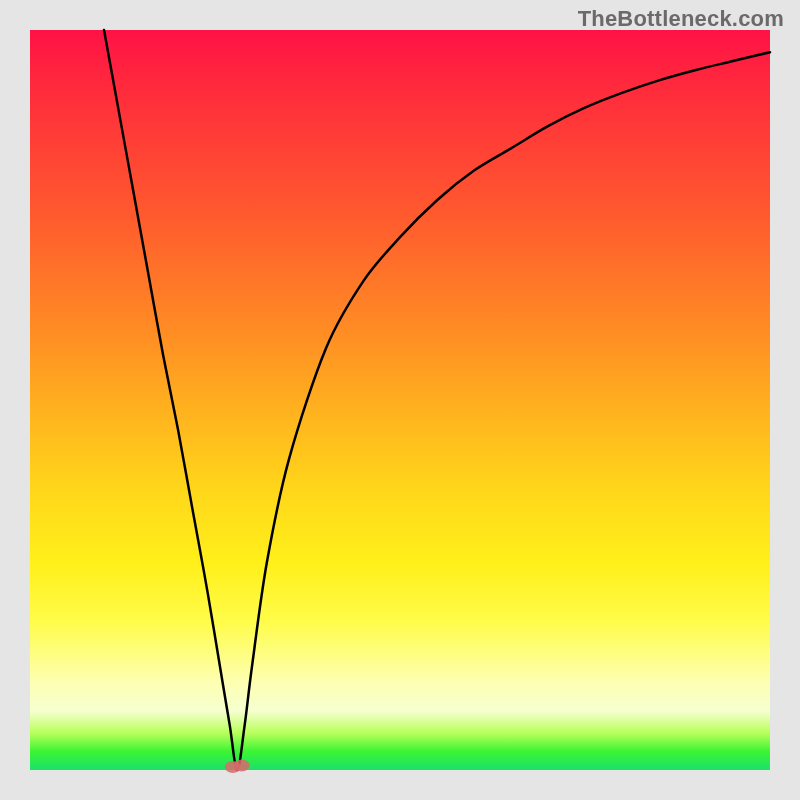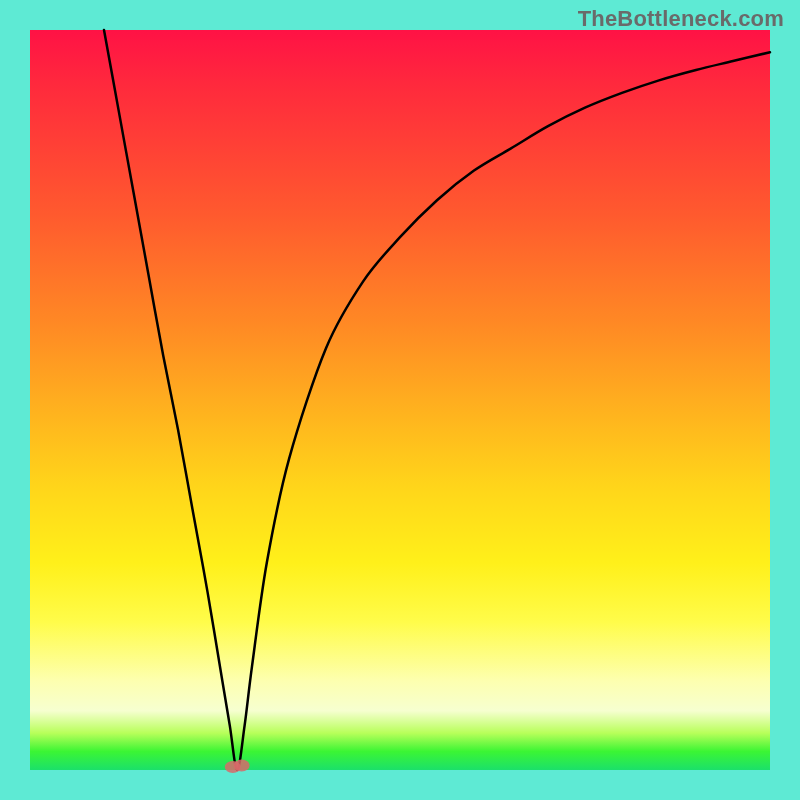--- a/index.html
+++ b/index.html
@@ -8,21 +8,21 @@
     width: 800px;
     height: 800px;
     overflow: hidden;
     background: #000000;
     font-family: Arial, Helvetica, sans-serif;
   }
   .outer {
     position: relative;
     width: 800px;
     height: 800px;
-    background: #5eead4;
+    background: #e5e5e5;
   }
   .plot-area {
     position: absolute;
     left: 30px;
     top: 30px;
     width: 740px;
     height: 740px;
     
     background: linear-gradient(
       to bottom,

